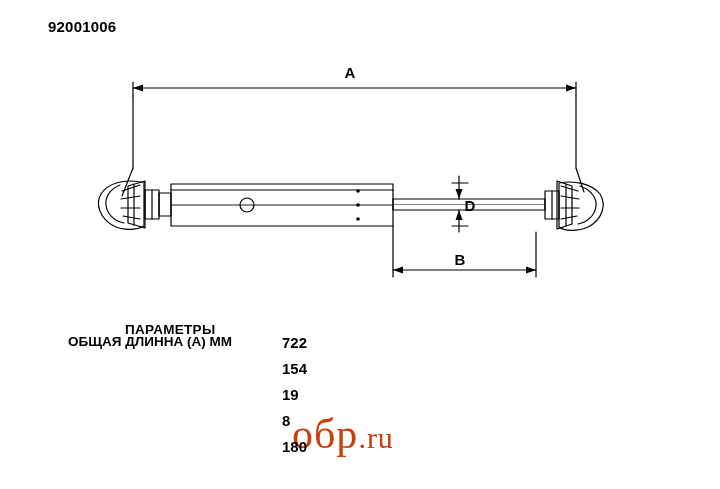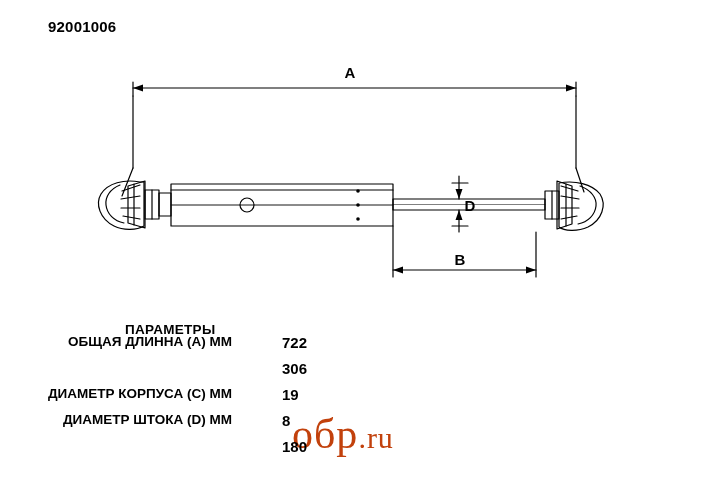--- a/index.html
+++ b/index.html
@@ -206,30 +206,28 @@
 
   <div id="param-table">
     <div id="param-title">ПАРАМЕТРЫ</div>
 
     <div class="param-row" style="top:28px;">
       <div class="param-label">ОБЩАЯ ДЛИННА (A) ММ</div>
       <div class="param-value">722</div>
     </div>
 
     <div class="param-row" style="top:54px;">
-      <div class="param-value">306</div>
+      <div class="param-value">154</div>
     </div>
 
     <div class="param-row" style="top:80px;">
-      <div class="param-label">ДИАМЕТР КОРПУСА  (C)  ММ</div>
       <div class="param-value">19</div>
     </div>
 
     <div class="param-row" style="top:106px;">
-      <div class="param-label">ДИАМЕТР ШТОКА  (D)  ММ</div>
       <div class="param-value">8</div>
     </div>
 
     <div class="param-row" style="top:132px;">
       <div class="param-value">180</div>
     </div>
   </div>
 
 </div>
 

